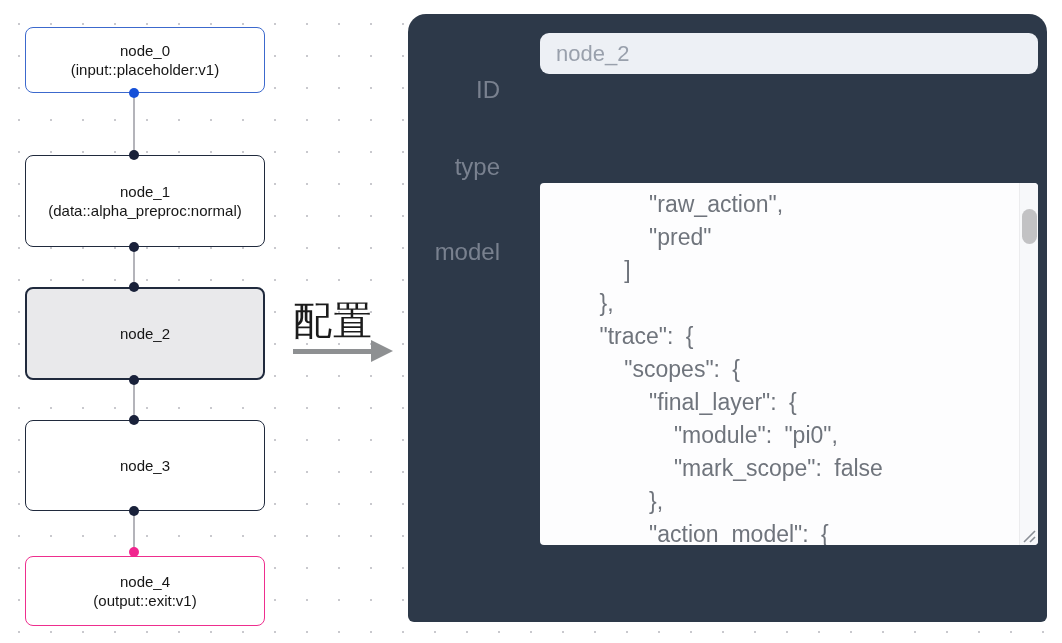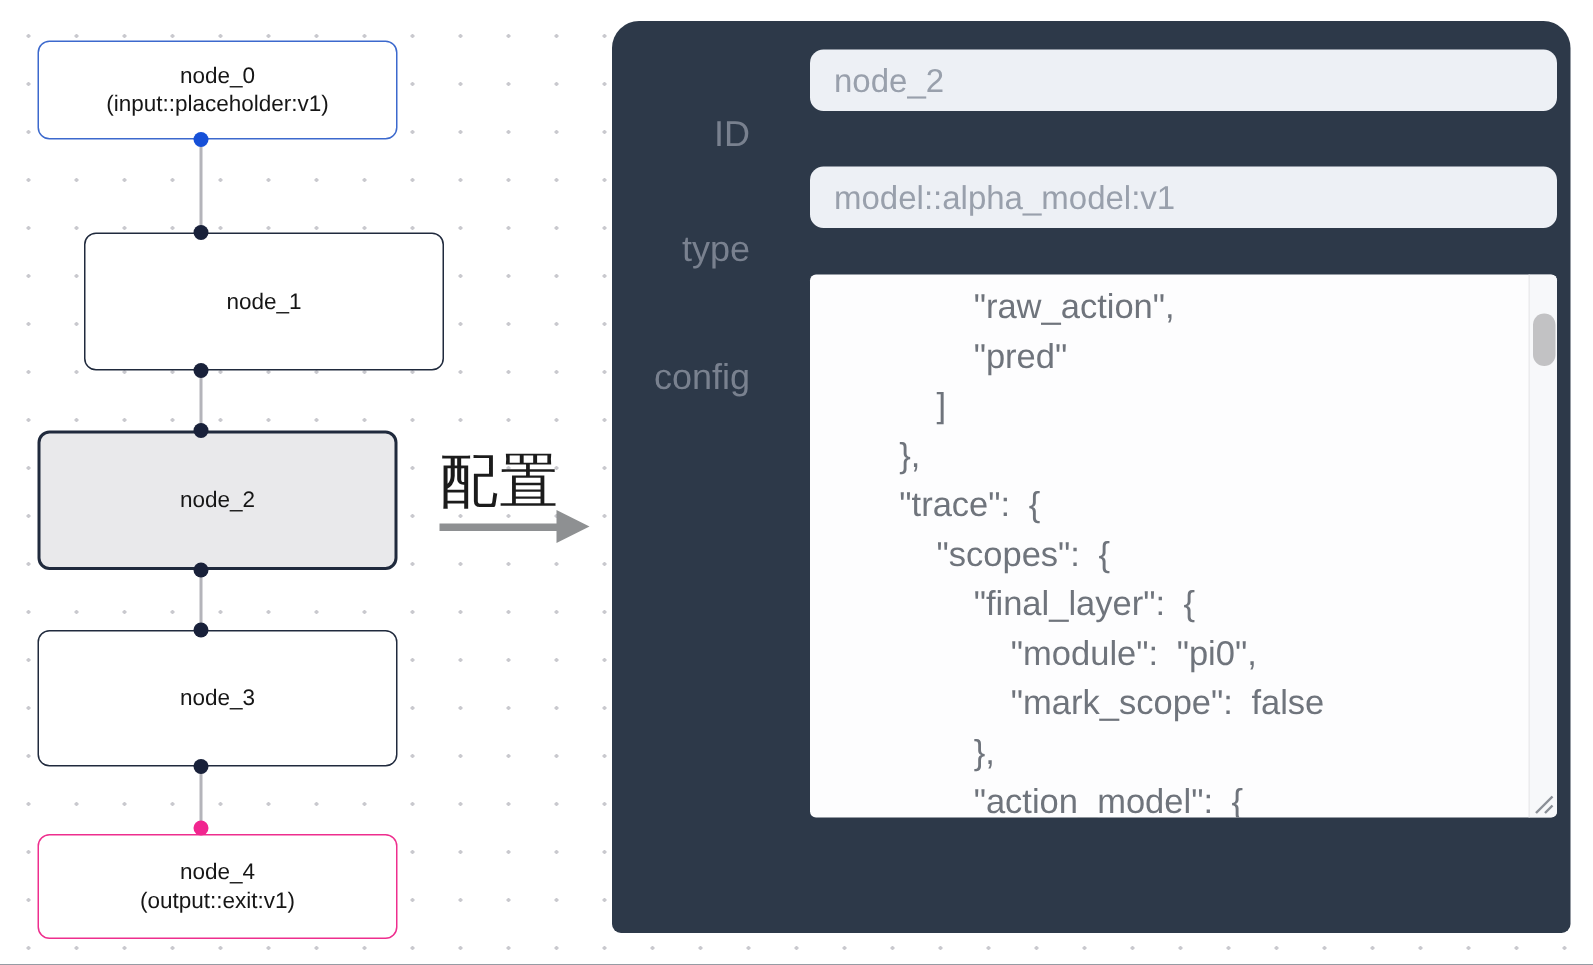--- a/index.html
+++ b/index.html
@@ -13,21 +13,21 @@
   
   .flow-node{
     position:absolute;left:25px;width:240px;box-sizing:border-box;
     background:#ffffff;border:1.5px solid #202a3d;border-radius:8px;
     display:flex;align-items:center;justify-content:center;
     text-align:center;color:#161616;font-size:15px;line-height:19px;
     padding:6px 11px;word-break:break-all;
   }
   .node-title{width:100%;}
   .n0{top:27px;height:66px;border-color:#3c69cd;}
-  .n1{top:155px;height:92px;margin-left:31px;}
+  .n1{top:155px;height:92px;}
   .n2{top:287px;height:93px;border-width:2px;background:#e9e9eb;}
   .n3{top:420px;height:91px;}
   .n4{top:556px;height:70px;border-color:#ee2e8e;}
   .edge{position:absolute;left:133px;width:2px;background:#b4b4ba;}
   .e0{top:93px;height:62px;}
   .e1{top:247px;height:40px;}
   .e2{top:380px;height:40px;}
   .e3{top:511px;height:41px;}
   .handle{position:absolute;left:129px;width:10px;height:10px;border-radius:50%;background:#19213a;}
   .handle.blue{background:#1650d8;}
@@ -87,21 +87,21 @@
     font-family:"Liberation Sans","DejaVu Sans",sans-serif;cursor:pointer;
   }
 </style>
 </head>
 <body>
 
 <div class="flow-node n0">
   <div class="node-title"><span>node_0</span><br><span>(input::placeholder:v1)</span></div>
 </div>
 <div class="flow-node n1">
-  <div class="node-title"><span>node_1</span><br></div>
+  <div class="node-title"><span>node_1</span><br><span>(data::alpha_preproc:normal)</span></div>
 </div>
 <div class="flow-node n2">
   <div class="node-title"><span>node_2</span><br></div>
 </div>
 <div class="flow-node n3">
   <div class="node-title"><span>node_3</span><br></div>
 </div>
 <div class="flow-node n4">
   <div class="node-title"><span>node_4</span><br><span>(output::exit:v1)</span></div>
 </div>
@@ -123,23 +123,22 @@
 <div class="annot-label">配置</div>
 <div class="arrow-shaft"></div>
 <div class="arrow-head"></div>
 
 <div class="panel">
 
   <div class="field-label lbl-id">ID</div>
   <input class="field-input inp-id" type="text" value="node_2" style="">
 
   <div class="field-label lbl-type">type</div>
-  <input class="field-input inp-type" type="text" value="model::alpha_model:v1" style="">
 
-  <div class="field-label lbl-config">config</div>
+  <div class="field-label lbl-config">model</div>
   <div class="config-box">
     <div class="code-lines">
         <div class="code-line">        "raw_action",</div>
         <div class="code-line">        "pred"</div>
         <div class="code-line">      ]</div>
         <div class="code-line">    },</div>
         <div class="code-line">    "trace": {</div>
         <div class="code-line">      "scopes": {</div>
         <div class="code-line">        "final_layer": {</div>
         <div class="code-line">          "module": "pi0",</div>

